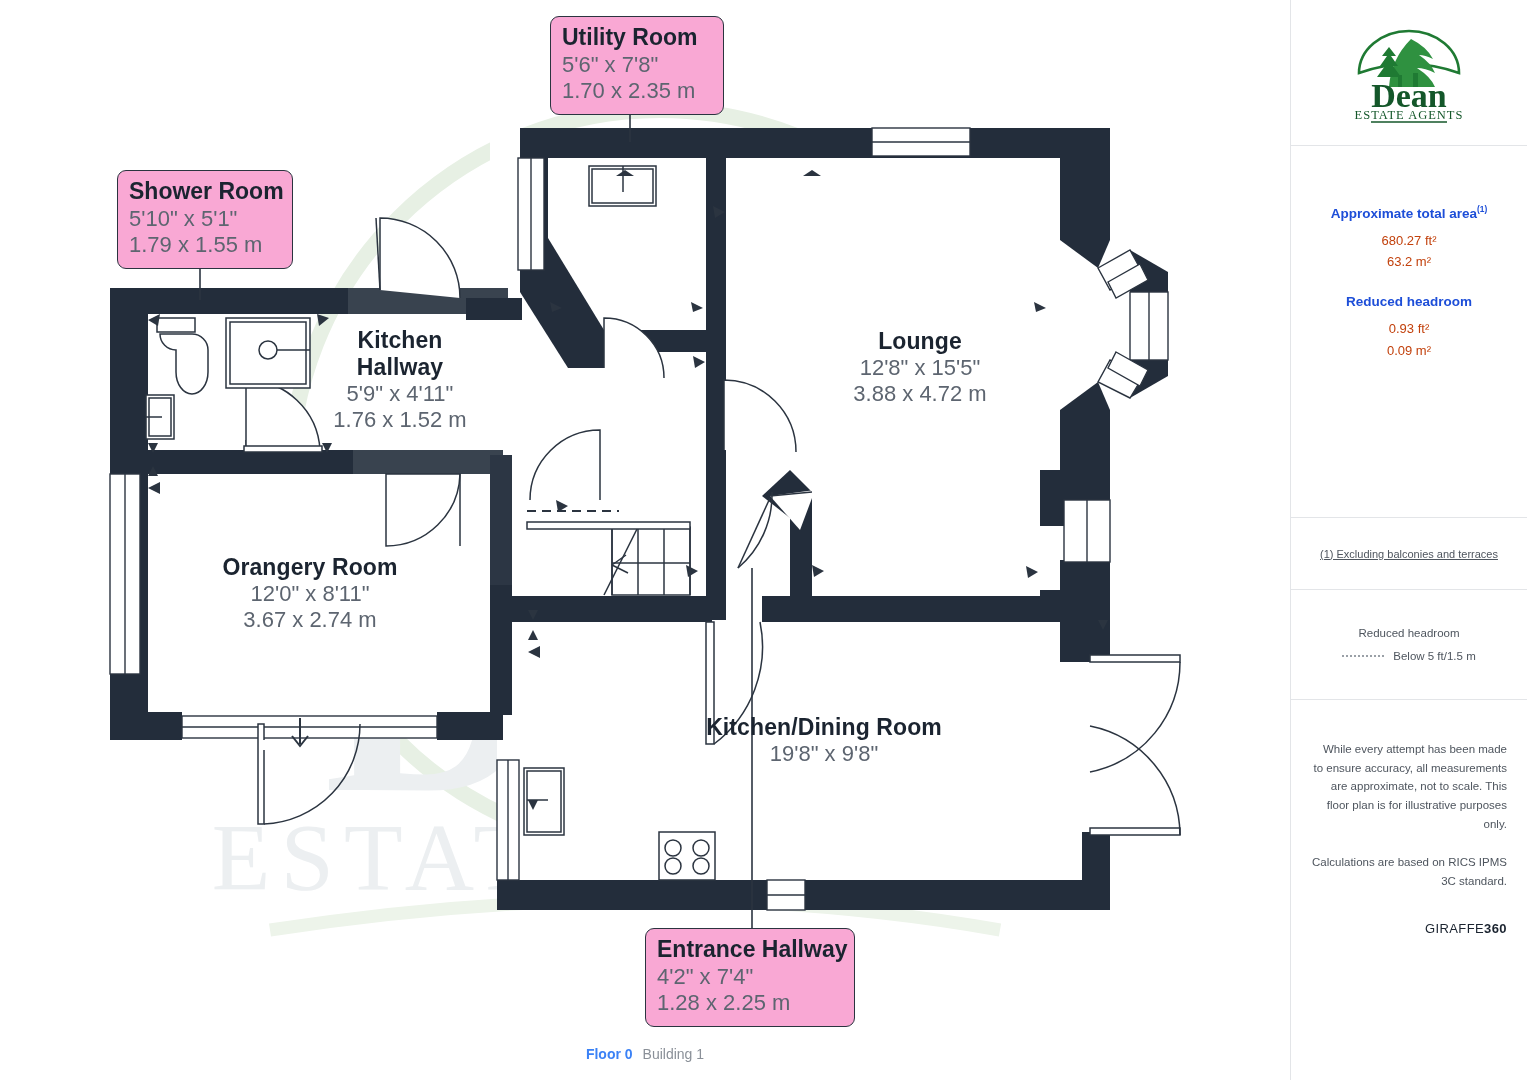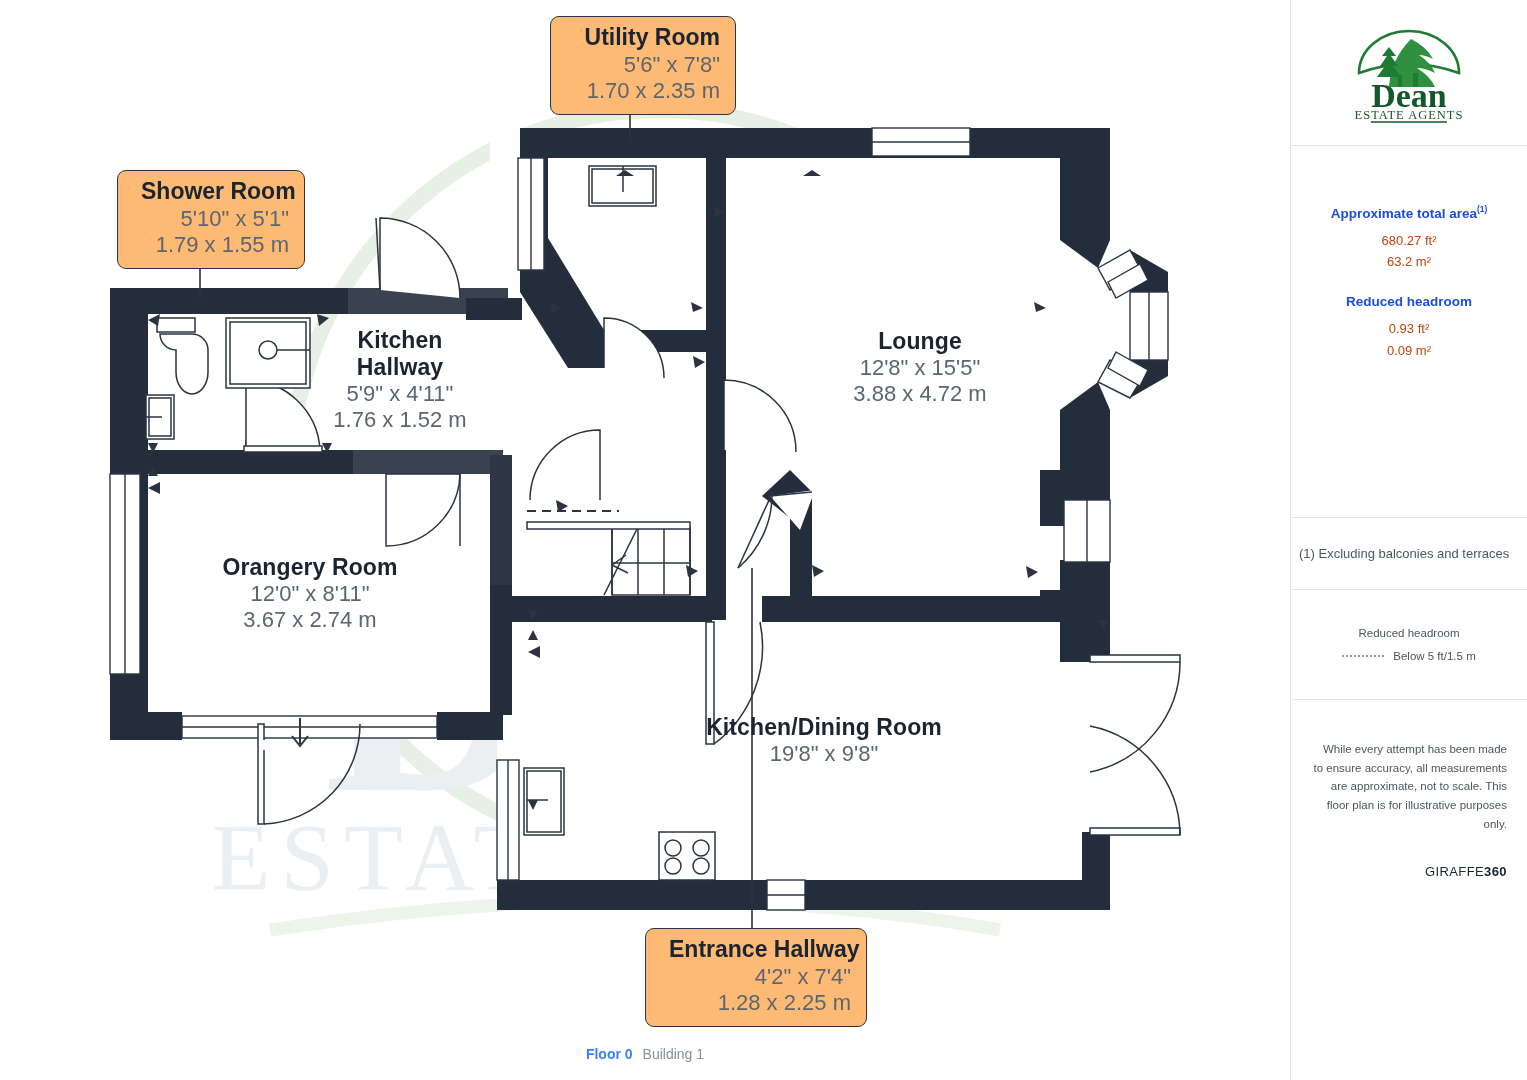--- a/index.html
+++ b/index.html
@@ -11,41 +11,41 @@
   #page{position:relative;width:1527px;height:1080px;display:flex;}
 
   
   #plan-area{position:relative;width:1290px;height:1080px;flex:0 0 1290px;overflow:hidden;}
   #plan-svg{position:absolute;left:0;top:0;}
 
   
   .room-label{position:absolute;text-align:center;line-height:1.18;white-space:nowrap;}
   .room-label .rl-name{font-size:23px;font-weight:bold;color:#1b2430;letter-spacing:.1px;}
   .room-label .rl-dim{font-size:22px;color:#5d6570;}
-  .callout{position:absolute;border:1.6px solid #2b3440;border-radius:9px;background:#fdba74;
-           text-align:right;padding:7px 15px 10px 23px;line-height:1.2;white-space:nowrap;}
+  .callout{position:absolute;border:1.6px solid #2b3440;border-radius:9px;background:#f9a8d4;
+           text-align:left;padding:7px 15px 10px 11px;line-height:1.2;white-space:nowrap;}
   .callout .rl-name{font-size:23px;font-weight:bold;color:#1b2430;display:block;}
   .callout .rl-dim{font-size:22px;color:#5d6570;display:block;}
 
   
   #footer{position:absolute;left:0;bottom:18px;width:1290px;text-align:center;font-size:14px;}
   #footer .f-floor{font-weight:bold;color:#3b82f6;}
   #footer .f-bldg{color:#8a9098;margin-left:10px;}
 
   
   #sidebar{flex:0 0 237px;width:237px;height:1080px;border-left:1px solid #e3e5e8;
            box-sizing:border-box;display:flex;flex-direction:column;background:#fff;}
   .sb-sec{border-bottom:1px solid #e3e5e8;box-sizing:border-box;}
   #sb-logo{height:146px;display:flex;align-items:center;justify-content:center;}
   #sb-area{flex:0 0 auto;padding:58px 10px 0 10px;text-align:center;min-height:372px;box-sizing:border-box;}
   .sb-h{font-size:13.5px;font-weight:bold;color:#1d4ed8;margin-bottom:9px;}
   .sb-v{font-size:13px;color:#c2410c;line-height:1.65;}
   .sb-gap{height:22px;}
-  #sb-note1{height:72px;display:flex;align-items:center;justify-content:flex-start;
-            font-size:13px;color:#4e555e;text-align:center;padding:0 8px;box-sizing:border-box;}
+  #sb-note1{height:72px;display:flex;align-items:center;justify-content:center;
+            font-size:11px;color:#4e555e;text-align:center;padding:0 8px;box-sizing:border-box;text-decoration:underline;}
   #sb-note2{height:110px;display:flex;flex-direction:column;align-items:center;justify-content:center;
             font-size:11.5px;color:#4e555e;text-align:center;gap:11px;}
   .dashkey{display:flex;align-items:center;gap:9px;}
   .dashline{width:42px;height:0;border-top:2px dotted #9aa0a7;display:inline-block;}
   #sb-disc{flex:1;padding:40px 20px 0 20px;box-sizing:border-box;text-align:right;
            font-size:11.5px;color:#4e555e;line-height:1.62;}
   #sb-disc .blk2{margin-top:20px;}
   #sb-brand{font-size:13px;color:#1b2430;margin-top:28px;letter-spacing:.4px;}
   #sb-brand b{font-weight:bold;}
   sup{font-size:.62em;}
@@ -383,16 +383,17 @@
     <div id="sb-note2" class="sb-sec">
       <div>Reduced headroom</div>
       <div class="dashkey">
         <span class="dashline"></span>
         <span>Below 5 ft/1.5 m</span>
       </div>
     </div>
 
     <div id="sb-disc">
       <div>While every attempt has been made to ensure accuracy, all measurements are approximate, not to scale. This floor plan is for illustrative purposes only.</div>
+      <div class="blk2">Calculations are based on RICS IPMS 3C standard.</div>
       <div id="sb-brand"><span>GIRAFFE</span><b>360</b></div>
     </div>
   </div>
 </div>
 
 </body></html>

